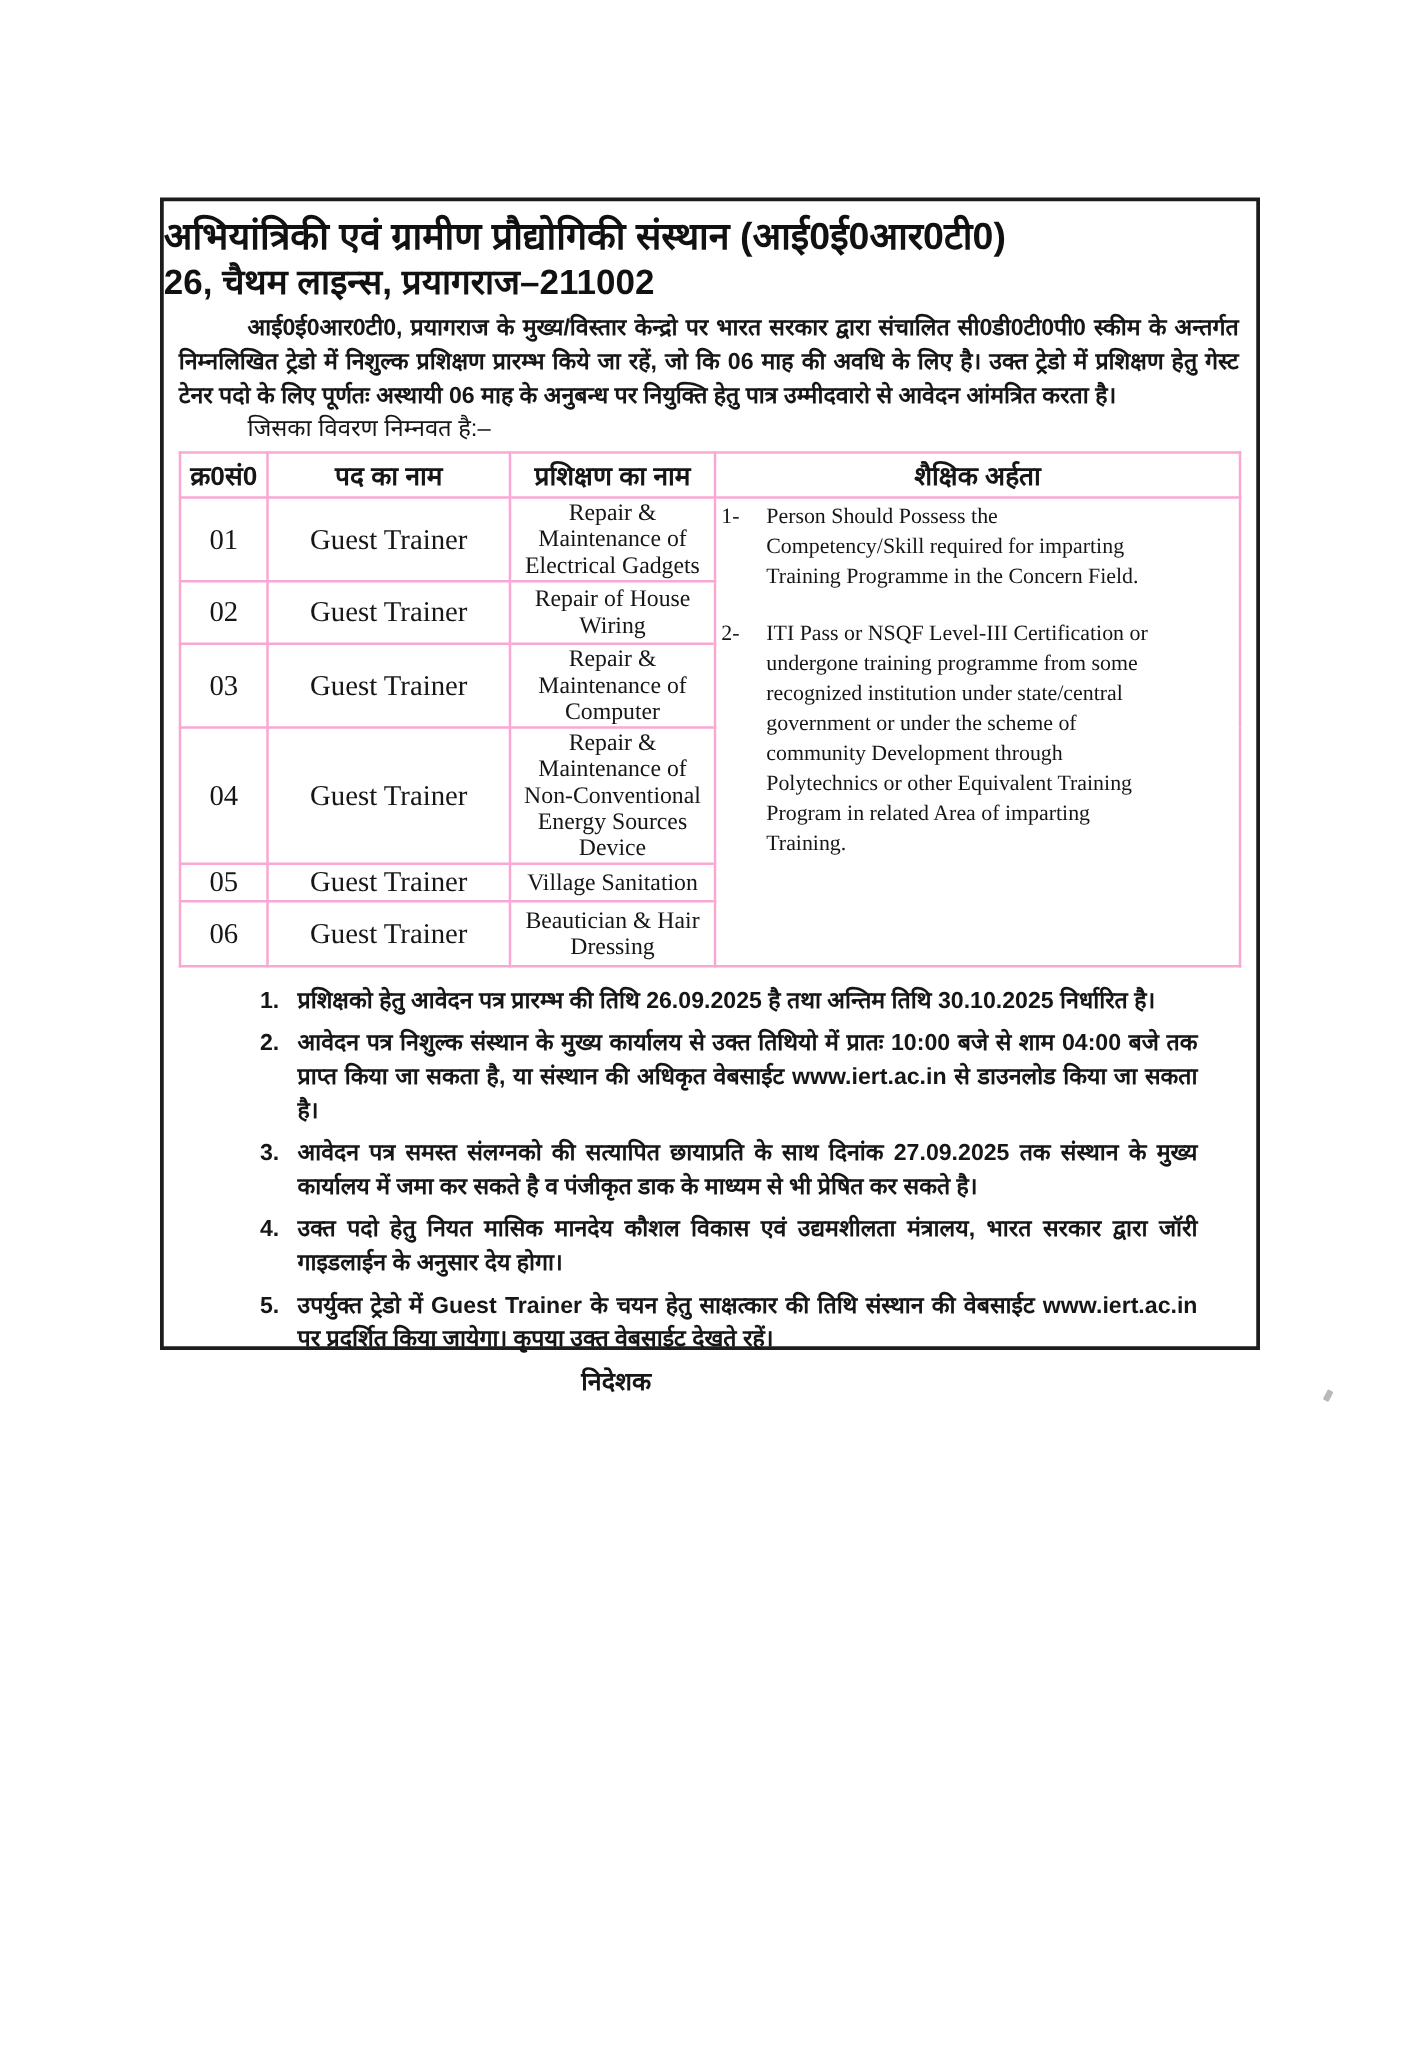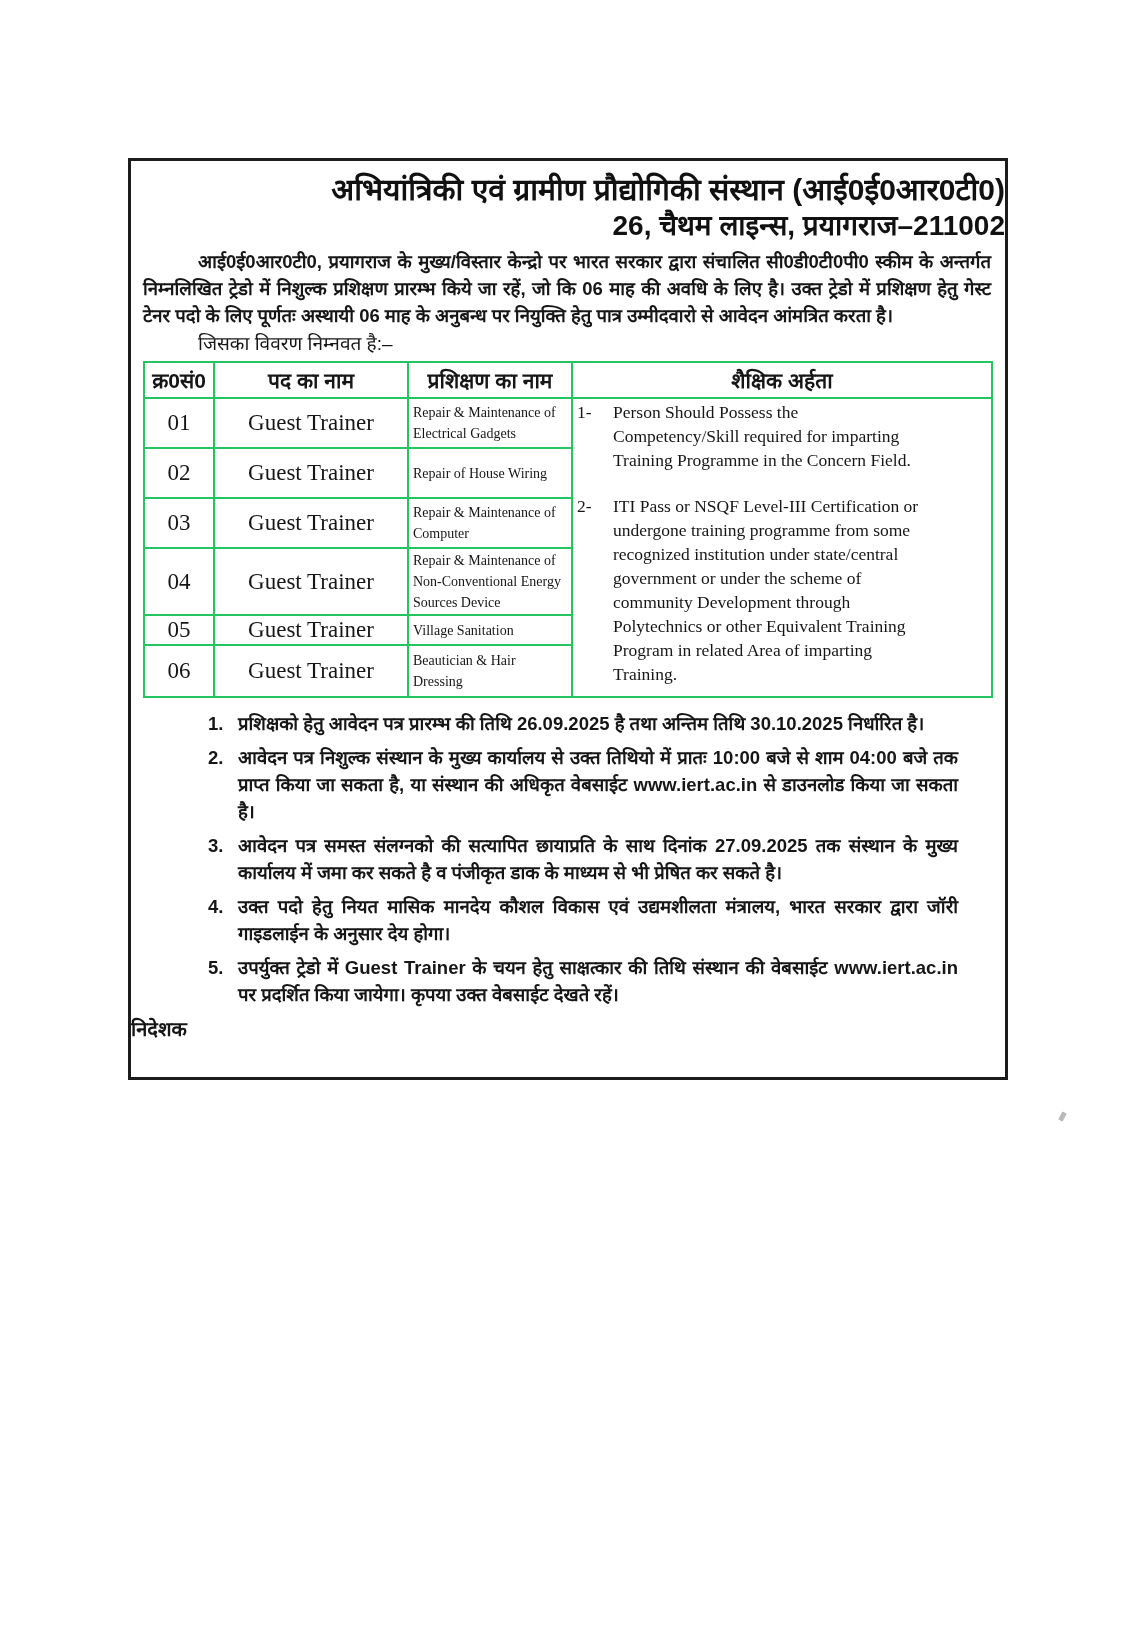--- a/index.html
+++ b/index.html
@@ -20,21 +20,21 @@
     position: absolute;
     left: 128px;
     top: 158px;
     width: 880px;
     height: 922px;
     border: 3px solid #1c1c1c;
     box-sizing: border-box;
     background: #ffffff;
   }
   
-  .doc-header { text-align: right; padding-top: 10px; padding-left: 36px; }
+  .doc-header { text-align: left; padding-top: 10px; }
   .h-line { font-weight: 700; color: #111; }
   .h-line1 { font-size: 30px; line-height: 37px; }
   .h-line2 { font-size: 28px; line-height: 36px; }
   .h-line3 { font-size: 26px; line-height: 34px; }
   .h-line4 { font-size: 26px; line-height: 34px; }
   .h-line5 { font-size: 26px; line-height: 34px; }
   
   .intro {
     margin: 4px 14px 0 12px;
     font-size: 18.5px;
@@ -50,21 +50,21 @@
     font-weight: 400;
   }
   
   table.post-table {
     border-collapse: collapse;
     margin-left: 12px;
     width: 848px;
     table-layout: fixed;
   }
   .post-table th, .post-table td {
-    border: 2px solid #22c55e;
+    border: 2px solid #f9a8d4;
     padding: 1px 4px;
     box-sizing: border-box;
   }
   .post-table th {
     font-size: 21px;
     font-weight: 700;
     text-align: center;
     height: 36px;
   }
   .col-sno  { width: 70px; }
@@ -72,23 +72,23 @@
   .col-train{ width: 164px; }
   .col-elig { width: 420px; }
   .cell-sno, .cell-post {
     font-family: "Liberation Serif", "DejaVu Serif", serif;
     font-size: 23px;
     text-align: center;
     font-weight: 400;
   }
   .cell-train {
     font-family: "Liberation Serif", "DejaVu Serif", serif;
-    font-size: 14px;
+    font-size: 19px;
     line-height: 21px;
-    text-align: left;
+    text-align: center;
     font-weight: 400;
     padding: 2px 5px;
   }
   .cell-elig {
     vertical-align: top;
     padding: 8px 8px 8px 26px;
   }
   .elig-item {
     display: flex;
     font-family: "Liberation Serif", "DejaVu Serif", serif;
@@ -107,21 +107,21 @@
     display: flex;
     font-size: 18.5px;
     line-height: 27px;
     font-weight: 700;
     margin-bottom: 7px;
   }
   .note-num { width: 30px; flex: none; }
   .note-text { width: 720px; text-align: justify; }
   
   .signature {
-    text-align: left;
+    text-align: center;
     margin: 6px 150px 0 0;
     font-size: 20px;
     font-weight: 700;
   }
   
   .artifact {
     position: absolute;
     background: #b9b9b9;
   }
   .artifact-1 {

